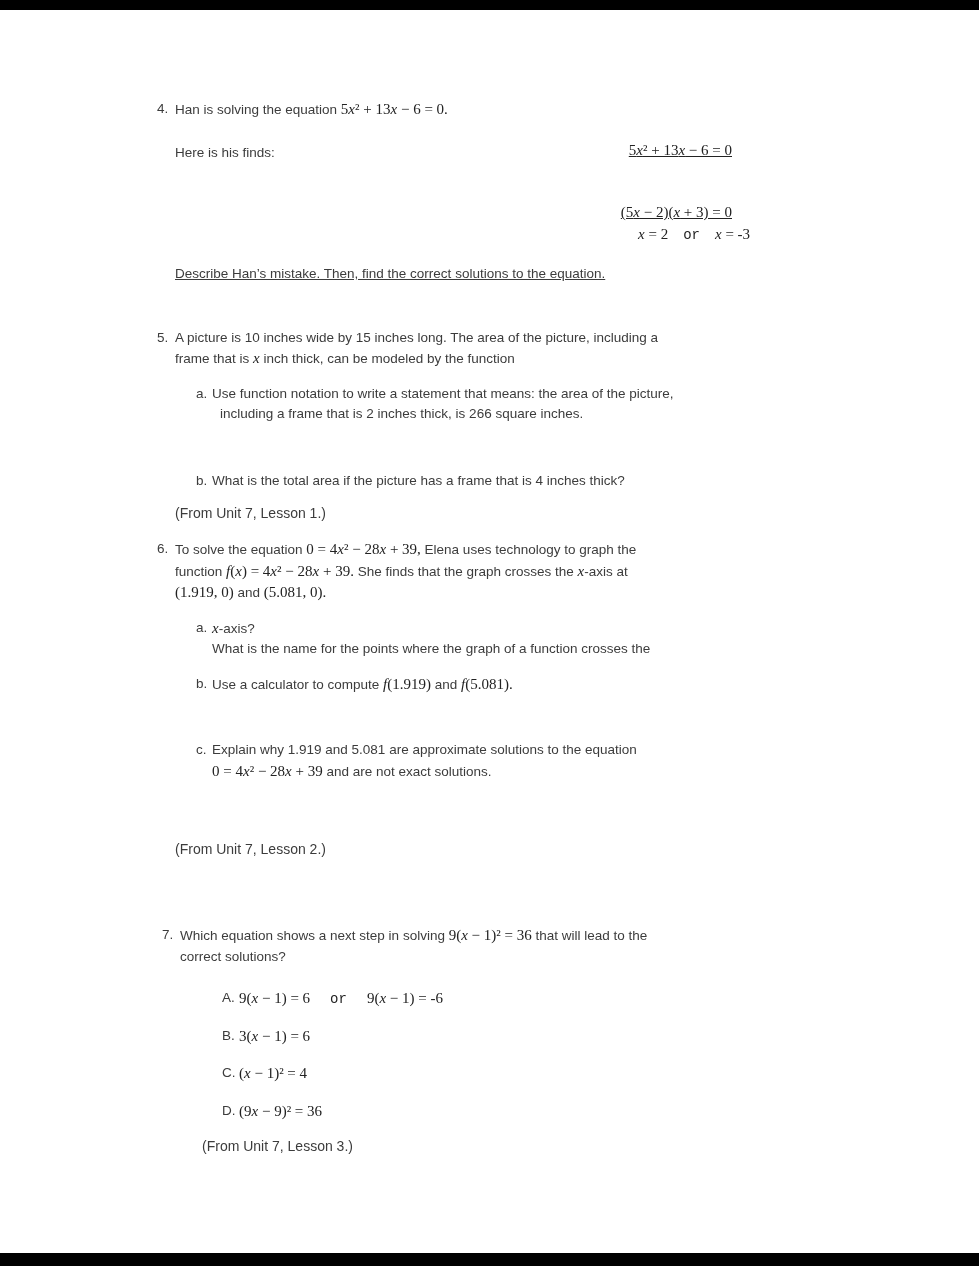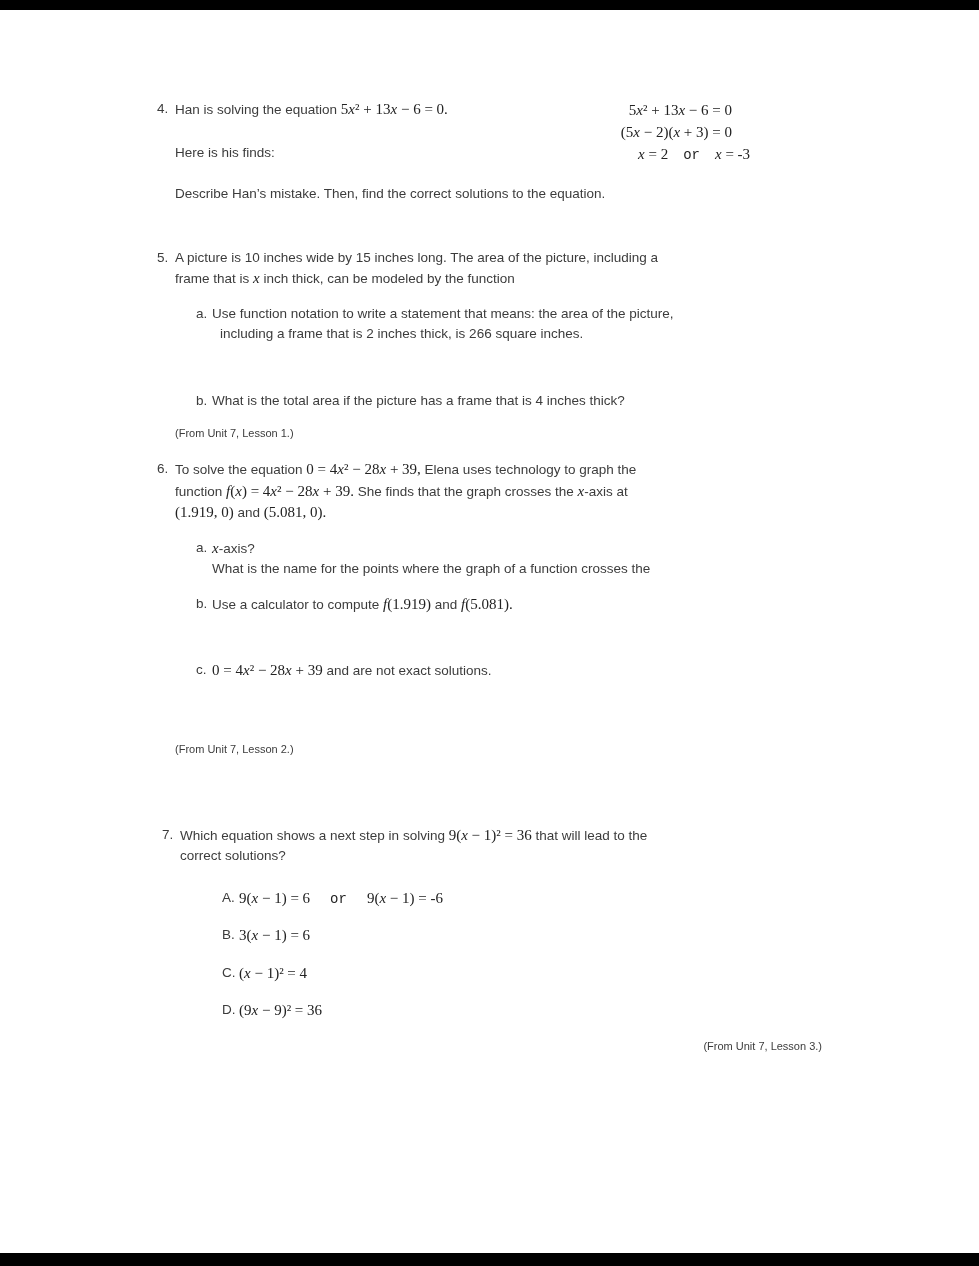--- a/index.html
+++ b/index.html
@@ -13,54 +13,54 @@
     position: relative;
     overflow: hidden;
   }
   .bar { position: absolute; left: 0; width: 100%; background: #000; }
   .bar.top { top: 0; height: 10px; }
   .bar.bottom { bottom: 0; height: 13px; }
 
   .content { padding: 99px 0 0 157px; width: 822px; }
 
   .pline { line-height: 20.5px; white-space: nowrap; }
-  .math { font-family: "Liberation Serif", serif; font-size: 15px; color: #222; }
+  .math { font-family: "Liberation Serif", serif; font-size: 15px; color: #222; margin-top: 40px; }
   .math em { font-style: italic; }
 
   .prob { position: relative; padding-left: 18px; }
   .pnum { position: absolute; left: 0; top: 0; line-height: 20.5px; }
 
   
   .p4-row { display: flex; align-items: flex-start; }
   .p4-left { position: relative; padding-left: 18px; width: 430px; flex: none; }
   .p4-worklabel { margin-top: 22px; line-height: 20.5px; }
   .p4-work { flex: none; width: 145px; }
   .wl { line-height: 22px; }
-  .wl1, .wl2 { text-align: right; }
+  .wl1, .wl2 { text-align: right; text-decoration: underline; }
   .wl3 { white-space: nowrap; margin-left: 51px; }
   .orword { font-family: Liberation Mono, monospace; font-size: 14px; color: #222; }
   .or-work { margin: 0 15px; }
   .or-opt { margin: 0 20px; }
-  .p4-question { margin-top: 18px; margin-left: 18px; line-height: 20.5px; white-space: nowrap; }
+  .p4-question { margin-top: 18px; margin-left: 18px; line-height: 20.5px; white-space: nowrap; text-decoration: underline; }
 
   
   .p5 { margin-top: 43px; }
   .p6 { margin-top: 19px; }
   .p7 { margin-top: 69px; margin-left: 5px; }
 
   .sub { position: relative; padding-left: 16px; margin-left: 21px; }
   .slabel { position: absolute; left: 0; top: 0; line-height: 20.5px; }
   .sub.a5, .sub.a6, .sub.b6 { margin-top: 14px; }
   .sub.b5 { margin-top: 46px; }
   .sub.c6 { margin-top: 45px; }
   .a2-indent { margin-left: 8px; }
 
-  .note { font-size: 11px; line-height: 14px; margin-top: 15px; color: #3c3c3c; white-space: nowrap; }
+  .note { font-size: 14px; line-height: 14px; margin-top: 15px; color: #3c3c3c; white-space: nowrap; }
   .note.n6 { margin-top: 60px; }
-  .note.n7 { margin-top: 17px; margin-left: 22px; text-align: right; }
+  .note.n7 { margin-top: 17px; margin-left: 22px; }
 
   .opt { position: relative; padding-left: 17px; margin-left: 42px; margin-top: 16px; line-height: 20.5px; white-space: nowrap; }
   .opt.first { margin-top: 21px; }
   .olabel { position: absolute; left: 0; }
 </style>
 </head>
 <body>
 
 <div class="bar top"></div>
 
@@ -111,20 +111,21 @@
       <div class="pline">What is the name for the points where the graph of a function crosses the</div>
     </div>
 
     <div class="sub b6">
       <span class="slabel">b.</span>
       <div class="pline"><span>Use a calculator to compute </span><span class="math"><em>f</em>(1.919)</span><span> and </span><span class="math"><em>f</em>(5.081).</span></div>
     </div>
 
     <div class="sub c6">
       <span class="slabel">c.</span>
+      <div class="pline">Explain why 1.919 and 5.081 are approximate solutions to the equation</div>
       <div class="pline"><span class="math">0 = 4<em>x</em>² − 28<em>x</em> + 39</span><span> and are not exact solutions.</span></div>
     </div>
 
     <div class="note n6">(From Unit 7, Lesson 2.)</div>
   </div>
 
   <div class="prob p7">
     <span class="pnum">7.</span>
     <div class="pline"><span>Which equation shows a next step in solving </span><span class="math">9(<em>x</em> − 1)² = 36</span><span> that will lead to the</span></div>
     <div class="pline">correct solutions?</div>

